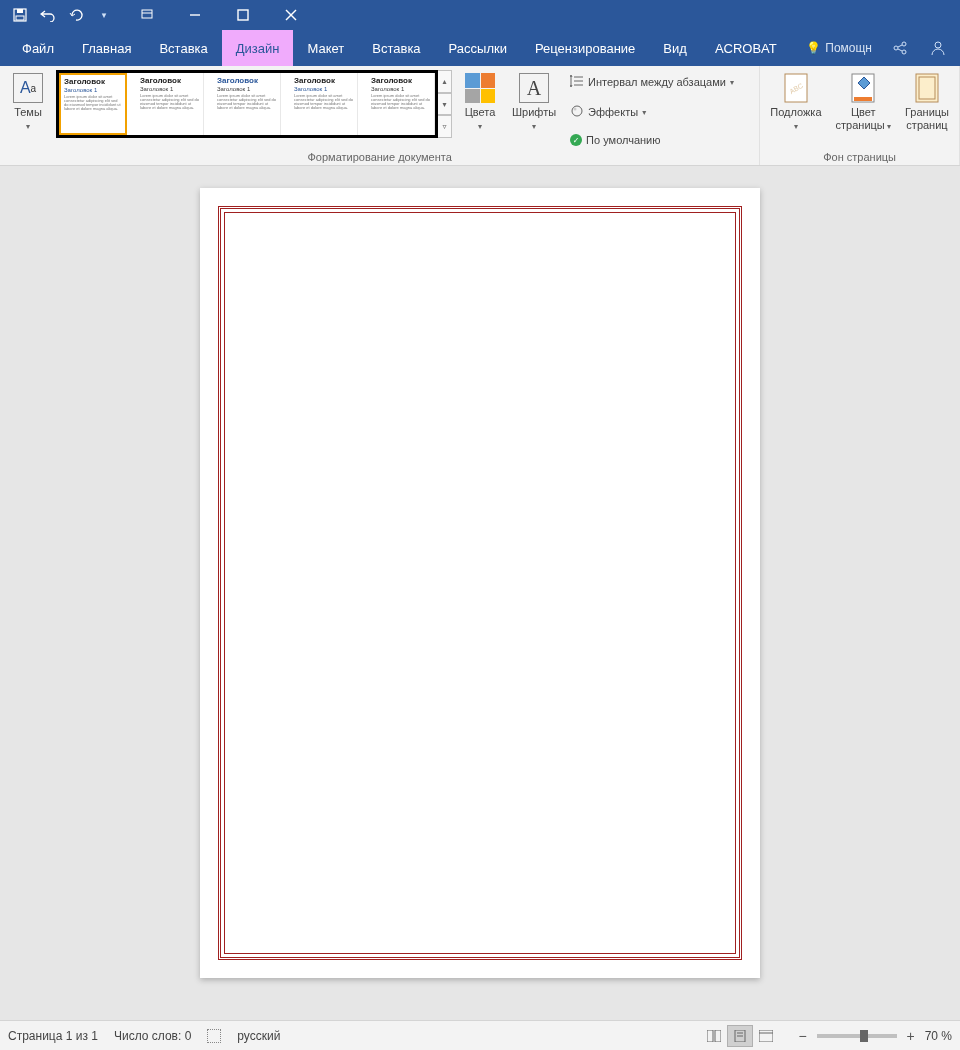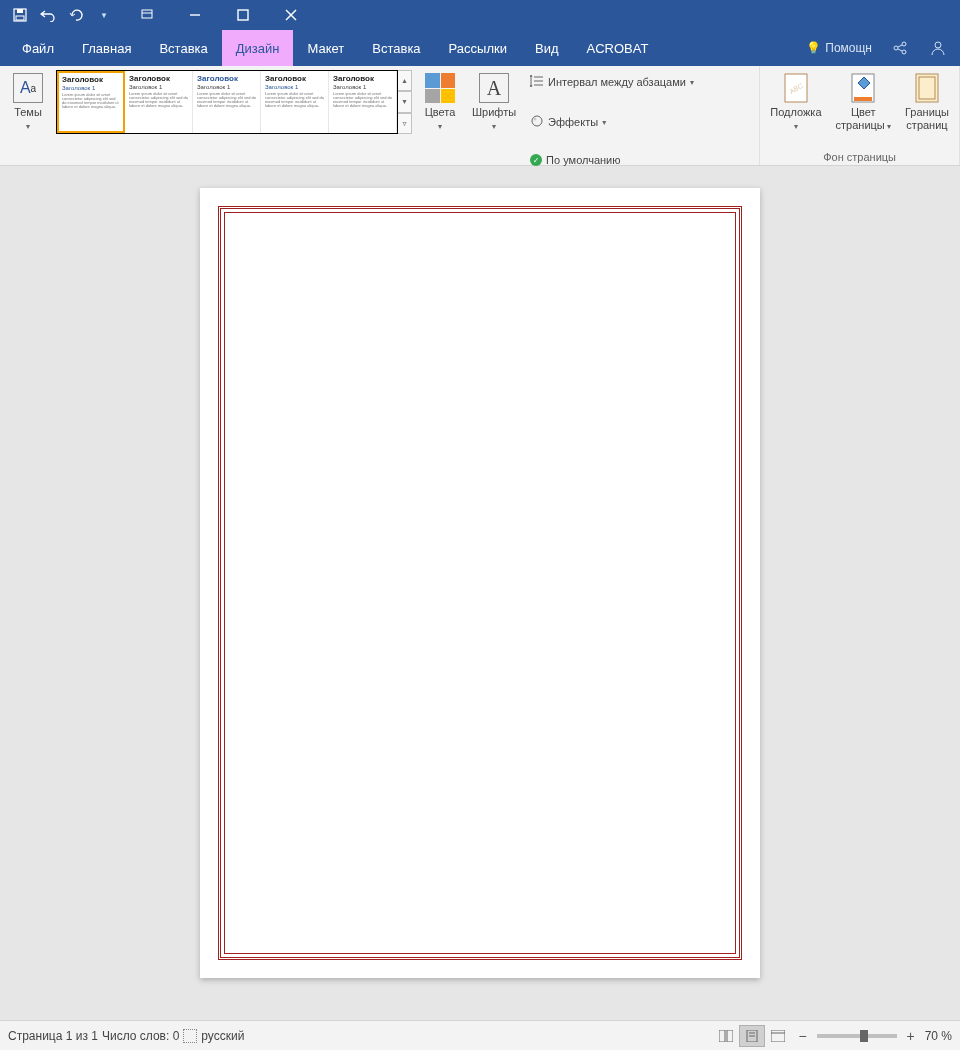--- a/index.html
+++ b/index.html
@@ -31,49 +31,49 @@
   .big-btn { display: flex; flex-direction: column; align-items: center; justify-content: flex-start; padding: 2px 4px; cursor: pointer; min-width: 44px; }
   .big-btn .icon-box { width: 32px; height: 32px; margin-bottom: 2px; display:flex; align-items:center; justify-content:center; }
   .big-btn .lbl { font-size: 11px; text-align: center; line-height: 1.15; }
   .drop-arrow { font-size: 8px; color: #666; }
 
   
   .themes-icon { width: 30px; height: 30px; border: 1px solid #8a8a8a; display:flex; align-items:center; justify-content:center; font-family: Georgia, serif; }
   .themes-icon .big-a { font-size:16px; color:#2b579a; }
   .themes-icon .small-a { font-size:10px; color:#333; }
 
-  .formatting-gallery { display:flex; gap:0; border:1px solid #000000; background:#fff; }
+  .formatting-gallery { display:flex; gap:9px; border:3px solid #000000; background:#fff; }
   .fg-item { width: 68px; height: 62px; border-right:1px solid #e8e8e8; padding:3px 4px; cursor:pointer; overflow:hidden; }
   .fg-item.selected { outline: 2px solid #f2a100; outline-offset:-2px; border:1px solid #2b579a; }
   .fg-item .h { font-size:8px; font-weight:bold; color:#222; }
   .fg-item .sh { font-size:6px; margin-top:1px; }
   .fg-item .body { font-size:4px; color:#777; line-height:1; margin-top:2px; height:36px; overflow:hidden; }
   .fg-scroll { width:14px; display:flex; flex-direction:column; }
   .fg-sb { flex:1; border:1px solid #c2c2c2; border-left:none; display:flex; align-items:center; justify-content:center; font-size:8px; color:#666; cursor:pointer; background:#f8f8f8; }
 
   .colors-icon { width:30px; height:30px; display:grid; grid-template-columns:1fr 1fr; grid-template-rows:1fr 1fr; gap:1px; }
   .colors-icon div:nth-child(1){background:#5b9bd5;} .colors-icon div:nth-child(2){background:#ed7d31;}
   .colors-icon div:nth-child(3){background:#a5a5a5;} .colors-icon div:nth-child(4){background:#ffc000;}
 
   .fonts-icon { width:30px; height:30px; border:1px solid #8a8a8a; font-family:Georgia,serif; font-size:20px; display:flex; align-items:center; justify-content:center; }
 
   .inline-btn { display:flex; align-items:center; gap:4px; font-size:11px; padding:2px 4px; cursor:pointer; white-space:nowrap; }
-  .inline-col { display:flex; flex-direction:column; gap:20px; padding-top:2px; }
+  .inline-col { display:flex; flex-direction:column; gap:10px; padding-top:2px; }
   .check-ic { width:12px; height:12px; border-radius:50%; background:#34a853; display:inline-flex; align-items:center; justify-content:center; color:#fff; font-size:8px; }
 
   .ribbon-right { margin-left:auto; display:flex; }
   .page-bg-icons svg { display:block; }
 
   
   .doc-area { height: 854px; background:#e6e6e6; overflow:auto; display:flex; justify-content:center; padding:22px 0; }
   .page { width:560px; height:790px; background:#fff; box-shadow:0 2px 6px rgba(0,0,0,0.25); padding:18px; }
   .page-border { width:100%; height:100%; border:3px double #a02020; outline:1px solid #a02020; outline-offset:-7px; }
 
   
-  .statusbar { height:30px; background:#f3f3f3; border-top:1px solid #d4d4d4; display:flex; align-items:center; font-size:12px; color:#444; padding:0 8px; gap:4px; }
+  .statusbar { height:30px; background:#f3f3f3; border-top:1px solid #d4d4d4; display:flex; align-items:center; font-size:12px; color:#444; padding:0 8px; gap:16px; }
   .statusbar .spacer { flex:1; }
   .view-btns { display:flex; gap:0; }
   .view-btn { width:26px; height:22px; display:flex; align-items:center; justify-content:center; cursor:pointer; border:1px solid transparent; }
   .view-btn.active { background:#d0d0d0; border-color:#b0b0b0; }
   .zoom { display:flex; align-items:center; gap:6px; }
   .slider { width:80px; height:4px; background:#c0c0c0; position:relative; }
   .slider .thumb { position:absolute; top:-4px; width:8px; height:12px; background:#666; left:54%; }
   .zoom-btn { width:16px; height:16px; display:flex; align-items:center; justify-content:center; cursor:pointer; font-size:14px; color:#555; }
   .lang-ic { width:14px; height:14px; border:1px dotted #888; display:inline-block; }
 </style>
@@ -129,20 +129,21 @@
 </div>
 
 <div class="tabs">
   <div class="tab">Файл</div>
   <div class="tab">Главная</div>
   <div class="tab">Вставка</div>
   <div class="tab active">Дизайн</div>
   <div class="tab">Макет</div>
   <div class="tab">Вставка</div>
   <div class="tab">Рассылки</div>
+  <div class="tab">Рецензирование</div>
   <div class="tab">Вид</div>
   <div class="tab">ACROBAT</div>
   <div class="tabs-right">
     <div class="tell-me">
       <span>💡</span>
       <span>Помощн</span>
     </div>
     <div class="share-icon">
       <svg width="16" height="16" viewBox="0 0 16 16">
           <circle cx="4" cy="8" r="2" fill="none" stroke="#cfe0f7"></circle>
@@ -251,20 +252,21 @@
           </span>
           <span>Эффекты</span>
           <span class="drop-arrow">▾</span>
         </div>
         <div class="inline-btn">
           <span class="check-ic">✓</span>
           <span>По умолчанию</span>
         </div>
       </div>
     </div>
+    <div class="group-label">Форматирование документа</div>
   </div>
 
   <div class="group ribbon-right page-bg-icons">
     <div class="group-body">
       <div class="big-btn">
         <div class="icon-box">
           <svg width="26" height="30" viewBox="0 0 26 30">
               <rect x="2" y="1" width="22" height="28" fill="#fff" stroke="#b58c5a"></rect>
               <text x="13" y="18" text-anchor="middle" font-size="7" fill="#e0c9a6" transform="rotate(-30 13 15)">ABC</text>
             </svg>

